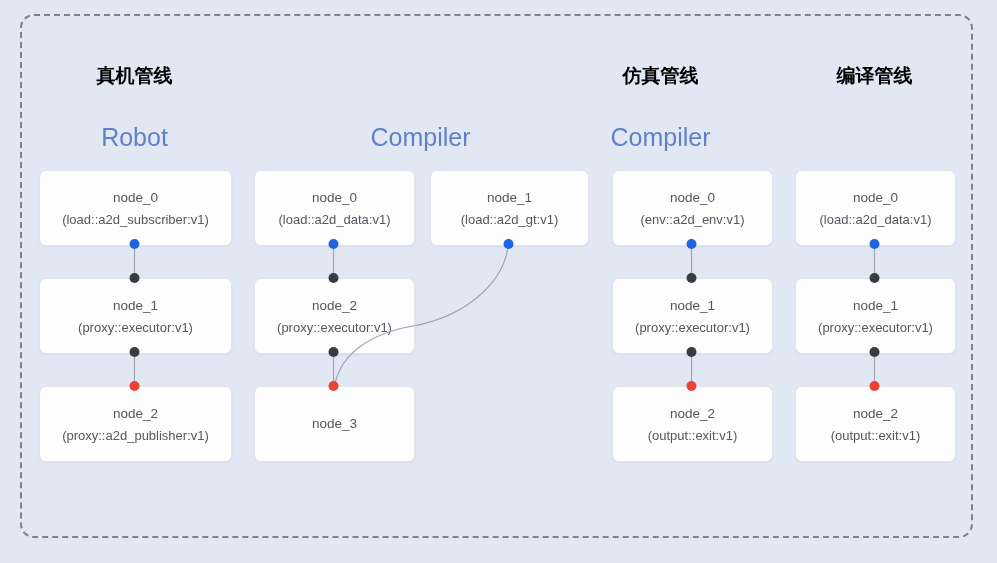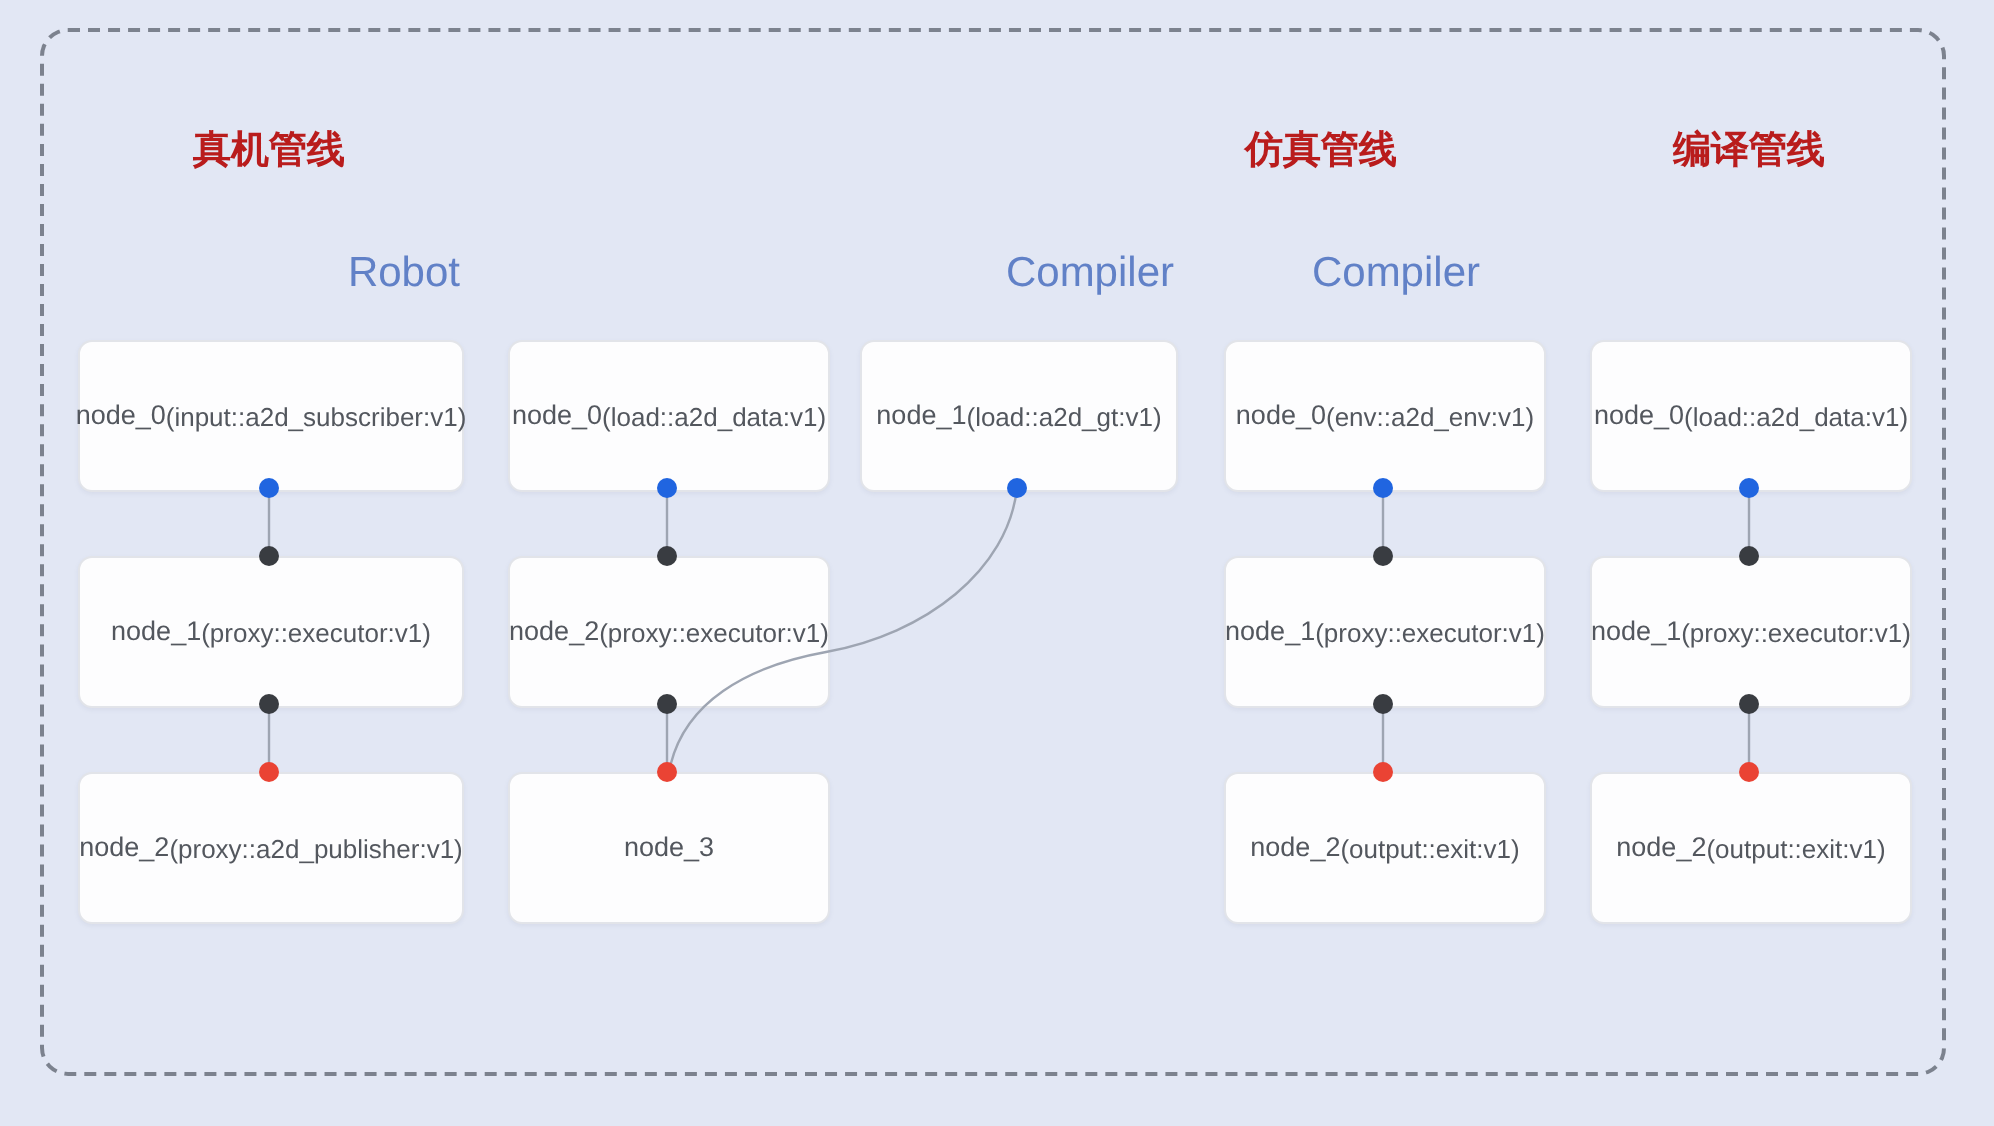--- a/index.html
+++ b/index.html
@@ -7,36 +7,36 @@
     position:relative;width:997px;height:563px;overflow:hidden;
     background:#e2e7f4;
     font-family:"Liberation Sans", sans-serif;
   }
   .frame{
     position:absolute;left:20px;top:14px;width:949px;height:520px;
     border:2px dashed #7c828e;border-radius:14px;
   }
   .hzh{
     position:absolute;top:62px;height:28px;line-height:28px;
-    font-size:19px;font-weight:700;color:#b91c1c;text-align:center;
+    font-size:19px;font-weight:700;color:#000000;text-align:center;
   }
   .hen{
     position:absolute;top:122px;height:30px;line-height:30px;
-    font-size:21px;font-weight:400;color:#6181c7;text-align:right;
+    font-size:25px;font-weight:400;color:#6181c7;text-align:center;
   }
   .h-robot{left:39px;width:191px;}
   .h-eval{left:254px;width:333px;}
   .h-sim{left:581px;width:159px;}
   .h-comp{left:795px;width:159px;}
 
   .box{
     position:absolute;background:#fdfdfe;
     border:1px solid #e2e4e9;border-radius:7px;
     box-shadow:0 1px 2px rgba(120,130,160,0.10);
-    display:flex;flex-direction:row;align-items:center;justify-content:center;
+    display:flex;flex-direction:column;align-items:center;justify-content:center;
     text-align:center;
   }
   .box .nm{font-size:13.5px;color:#53575e;line-height:22px;}
   .box .dt{font-size:13px;color:#53575e;line-height:21px;}
 
   .c-robot{left:39px;width:191px;}
   .c-eval{left:254px;width:159px;}
   .c-evalr{left:430px;width:157px;}
   .c-sim{left:612px;width:159px;}
   .c-comp{left:795px;width:159px;}
@@ -54,21 +54,21 @@
 
   <div class="hzh h-robot">真机管线</div>
   <div class="hen h-robot">Robot</div>
   <div class="hen h-eval">Compiler</div>
   <div class="hzh h-sim">仿真管线</div>
   <div class="hen h-sim">Compiler</div>
   <div class="hzh h-comp">编译管线</div>
 
   <div class="box c-robot r0">
     <div class="nm">node_0</div>
-    <div class="dt">(input::a2d_subscriber:v1)</div>
+    <div class="dt">(load::a2d_subscriber:v1)</div>
   </div>
   <div class="box c-robot r1">
     <div class="nm">node_1</div>
     <div class="dt">(proxy::executor:v1)</div>
   </div>
   <div class="box c-robot r2">
     <div class="nm">node_2</div>
     <div class="dt">(proxy::a2d_publisher:v1)</div>
   </div>
 

